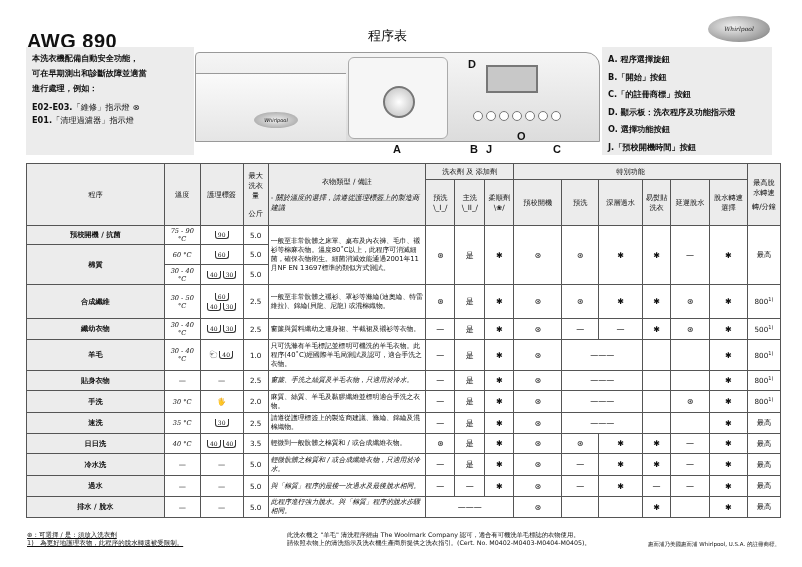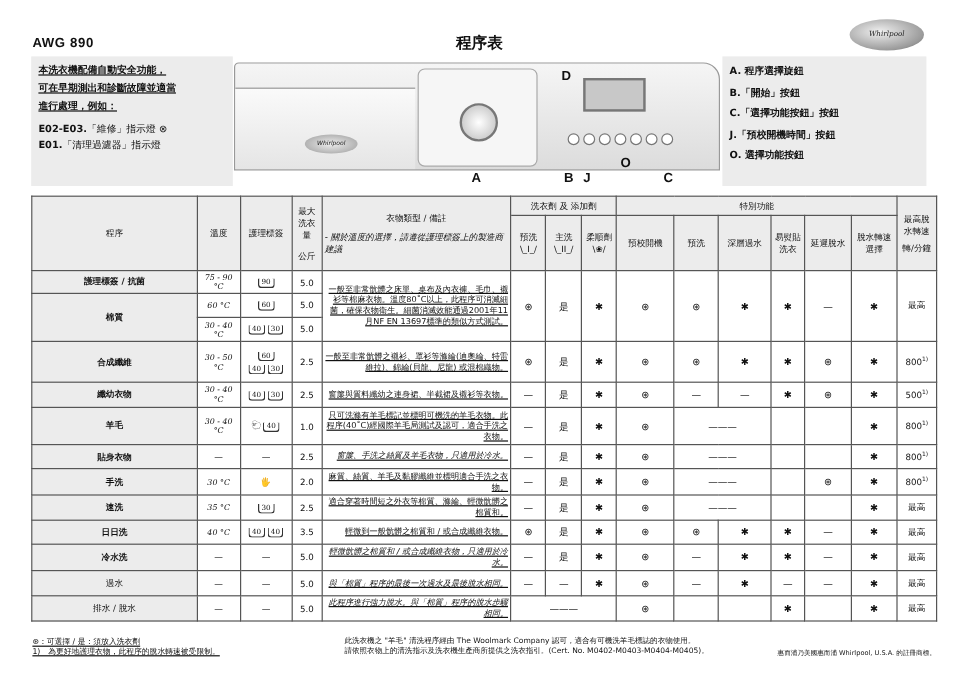--- a/index.html
+++ b/index.html
@@ -1,38 +1,38 @@
 <!DOCTYPE html>
 <html><head>
 <meta charset="utf-8">
 <style>
   * { box-sizing: border-box; margin: 0; padding: 0; }
   body { width: 802px; height: 567px; background: #ffffff; font-family: "DejaVu Sans", sans-serif; color: #111; position: relative; overflow: hidden; }
-  .model { position: absolute; left: 27px; top: 30px; font-family: "Liberation Sans", sans-serif; font-weight: bold; font-size: 11px; letter-spacing: 0.5px; }
-  .title { position: absolute; left: 380px; top: 27px; font-size: 13px; font-weight: bold; text-align: center; }
+  .model { position: absolute; left: 27px; top: 30px; font-family: "Liberation Sans", sans-serif; font-weight: bold; font-size: 20px; letter-spacing: 0.5px; }
+  .title { position: absolute; left: 368px; top: 27px; font-size: 13px; font-weight: normal; text-align: center; }
   .logo { position: absolute; left: 708px; top: 16px; width: 62px; height: 26px; border-radius: 50%; background: radial-gradient(ellipse at 40% 40%, #f0f0f0, #9a9a9a 70%, #555); font-size: 6px; font-family: "DejaVu Serif", serif; font-style: italic; text-align: center; line-height: 26px; color: #222; }
   .box-left { position: absolute; left: 26px; top: 47px; width: 168px; height: 108px; background: #ececec; padding: 4px 6px; font-size: 8.2px; }
-  .box-left .intro { font-weight: bold; line-height: 15px; text-decoration: underline; }
+  .box-left .intro { font-weight: bold; line-height: 15px; }
   .box-left .err { margin-top: 5px; line-height: 12.5px; }
   .box-left .err b { font-weight: bold; }
   .box-right { position: absolute; left: 602px; top: 47px; width: 170px; height: 108px; background: #ececec; padding: 4px 6px; font-size: 8.2px; font-weight: bold; line-height: 17.5px; }
   .panel { position: absolute; left: 195px; top: 52px; width: 405px; height: 90px; background: linear-gradient(#f5f5f5, #dcdcdc); border: 1px solid #999; border-radius: 4px 14px 0 0; overflow: hidden; }
   .panel .drawer { position: absolute; left: 0; top: 20px; width: 150px; height: 68px; border-top: 1px solid #999; background: linear-gradient(#fafafa, #e5e5e5); }
   .panel .plogo { position: absolute; left: 58px; top: 38px; width: 44px; height: 16px; border-radius: 50%; background: radial-gradient(#eee, #999); font-size: 5px; text-align: center; line-height: 16px; font-style: italic; }
   .panel .dialzone { position: absolute; left: 152px; top: 4px; width: 100px; height: 82px; border: 1px solid #aaa; border-radius: 6px; background: #f6f6f6; }
   .panel .dial { position: absolute; left: 34px; top: 28px; width: 32px; height: 32px; border-radius: 50%; background: radial-gradient(#fff, #bbb); border: 2px solid #777; }
   .panel .display { position: absolute; left: 290px; top: 12px; width: 52px; height: 28px; background: #c8c8c8; border: 2px solid #777; }
   .panel .btn { position: absolute; top: 58px; width: 10px; height: 10px; border-radius: 50%; border: 1px solid #777; background: #fff; }
   .letter { position: absolute; font-size: 11px; font-weight: bold; font-family: "Liberation Sans", sans-serif; }
   table.prog { position: absolute; left: 26px; top: 163px; width: 755px; border-collapse: collapse; font-size: 7.2px; }
   table.prog th, table.prog td { border: 1px solid #555; text-align: center; vertical-align: middle; padding: 1px 2px; }
   table.prog th { background: #ececec; font-weight: normal; }
   table.prog td.pname { background: #ececec; font-weight: bold; }
-  table.prog td.pname.plain { font-weight: normal; }
-  table.prog td.note { text-align: right; font-size: 6.8px; line-height: 9px; text-decoration: underline; }
+  table.prog td.pname.plain { font-weight: bold; }
+  table.prog td.note { text-align: left; font-size: 6.8px; line-height: 9px; }
   table.prog td.note.it { font-style: italic; margin-top: 36px; }
   table.prog td.temp { font-style: italic; font-size: 6.6px; font-family: "DejaVu Serif", serif; }
   .care { display: inline-block; border: 1px solid #333; border-top: none; font-size: 6px; padding: 0 2px; margin: 1px; border-radius: 0 0 3px 3px; font-family: "DejaVu Serif", serif; }
   .sym { font-size: 8px; }
   .sup { font-size: 5px; vertical-align: super; }
   .footnote { position: absolute; left: 27px; top: 531px; font-size: 6.5px; line-height: 8px; text-decoration: underline; }
   .footmid { position: absolute; left: 287px; top: 531px; font-size: 6.3px; line-height: 8px; }
   .footright { position: absolute; left: 648px; top: 541px; font-size: 5.5px; }
 </style>
 </head>
@@ -73,23 +73,24 @@
 <div class="letter" style="left:468px;top:58px">D</div>
 <div class="letter" style="left:393px;top:143px">A</div>
 <div class="letter" style="left:470px;top:143px">B</div>
 <div class="letter" style="left:486px;top:143px">J</div>
 <div class="letter" style="left:517px;top:130px">O</div>
 <div class="letter" style="left:553px;top:143px">C</div>
 
 <div class="box-right">
   <div>A. 程序選擇旋鈕</div>
   <div>B.「開始」按鈕</div>
-  <div>C.「選擇功能按鈕」按鈕</div>
+  <div>C.「的註冊商標」按鈕</div>
+  <div>D. 顯示板：洗衣程序及功能指示燈</div>
+  <div>O. 選擇功能按鈕</div>
   <div>J.「預校開機時間」按鈕</div>
-  <div>O. 選擇功能按鈕</div>
 </div>
 
 <table class="prog">
   <colgroup>
     <col style="width:138px">
       <col style="width:36px">
       <col style="width:43px">
       <col style="width:25px">
       <col style="width:158px">
     <col style="width:29px">
@@ -139,21 +140,21 @@
       <th>預校開機</th>
       <th>預洗</th>
       <th>深層過水</th>
       <th>易熨貼洗衣</th>
       <th>延遲脫水</th>
       <th>脫水轉速選擇</th>
     </tr>
   </thead>
   <tbody>
     <tr style="height:19px">
-      <td class="pname">護理標簽 / 抗菌</td>
+      <td class="pname">預校開機 / 抗菌</td>
       <td class="temp">75 - 90 °C</td>
       <td><span class="care">90</span></td>
       <td>5.0</td>
       <td rowspan="3" class="note">一般至非常骯髒之床單、桌布及內衣褲、毛巾、襯衫等棉麻衣物。溫度80˚C以上，此程序可消滅細菌，確保衣物衛生。細菌消滅效能通過2001年11月NF EN 13697標準的類似方式測試。</td>
       <td rowspan="3" class="sym">⊛</td>
       <td rowspan="3" class="sym">是</td>
       <td rowspan="3" class="sym">✱</td>
       <td rowspan="3" class="sym">⊛</td>
       <td rowspan="3" class="sym">⊛</td>
       <td rowspan="3" class="sym">✱</td>
@@ -253,21 +254,21 @@
         <td></td>
         <td class="sym">⊛</td>
         <td class="sym">✱</td>
       <td><span>800</span><span class="sup">1)</span></td>
     </tr>
     <tr style="height:20px">
       <td class="pname">速洗</td>
       <td class="temp">35 °C</td>
       <td><span class="care">30</span></td>
       <td>2.5</td>
-      <td class="note">適合穿著時間短之外衣等棉質、滌綸、輕微骯髒之棉質和。</td>
+      <td class="note">請遵從護理標簽上的製造商建議、滌綸、錦綸及混棉織物。</td>
       <td class="sym">—</td>
         <td class="sym">是</td>
         <td class="sym">✱</td>
         <td class="sym">⊛</td>
         <td class="sym" colspan="2">———</td>
         <td></td>
         <td></td>
         <td class="sym">✱</td>
       <td>最高</td>
     </tr>

